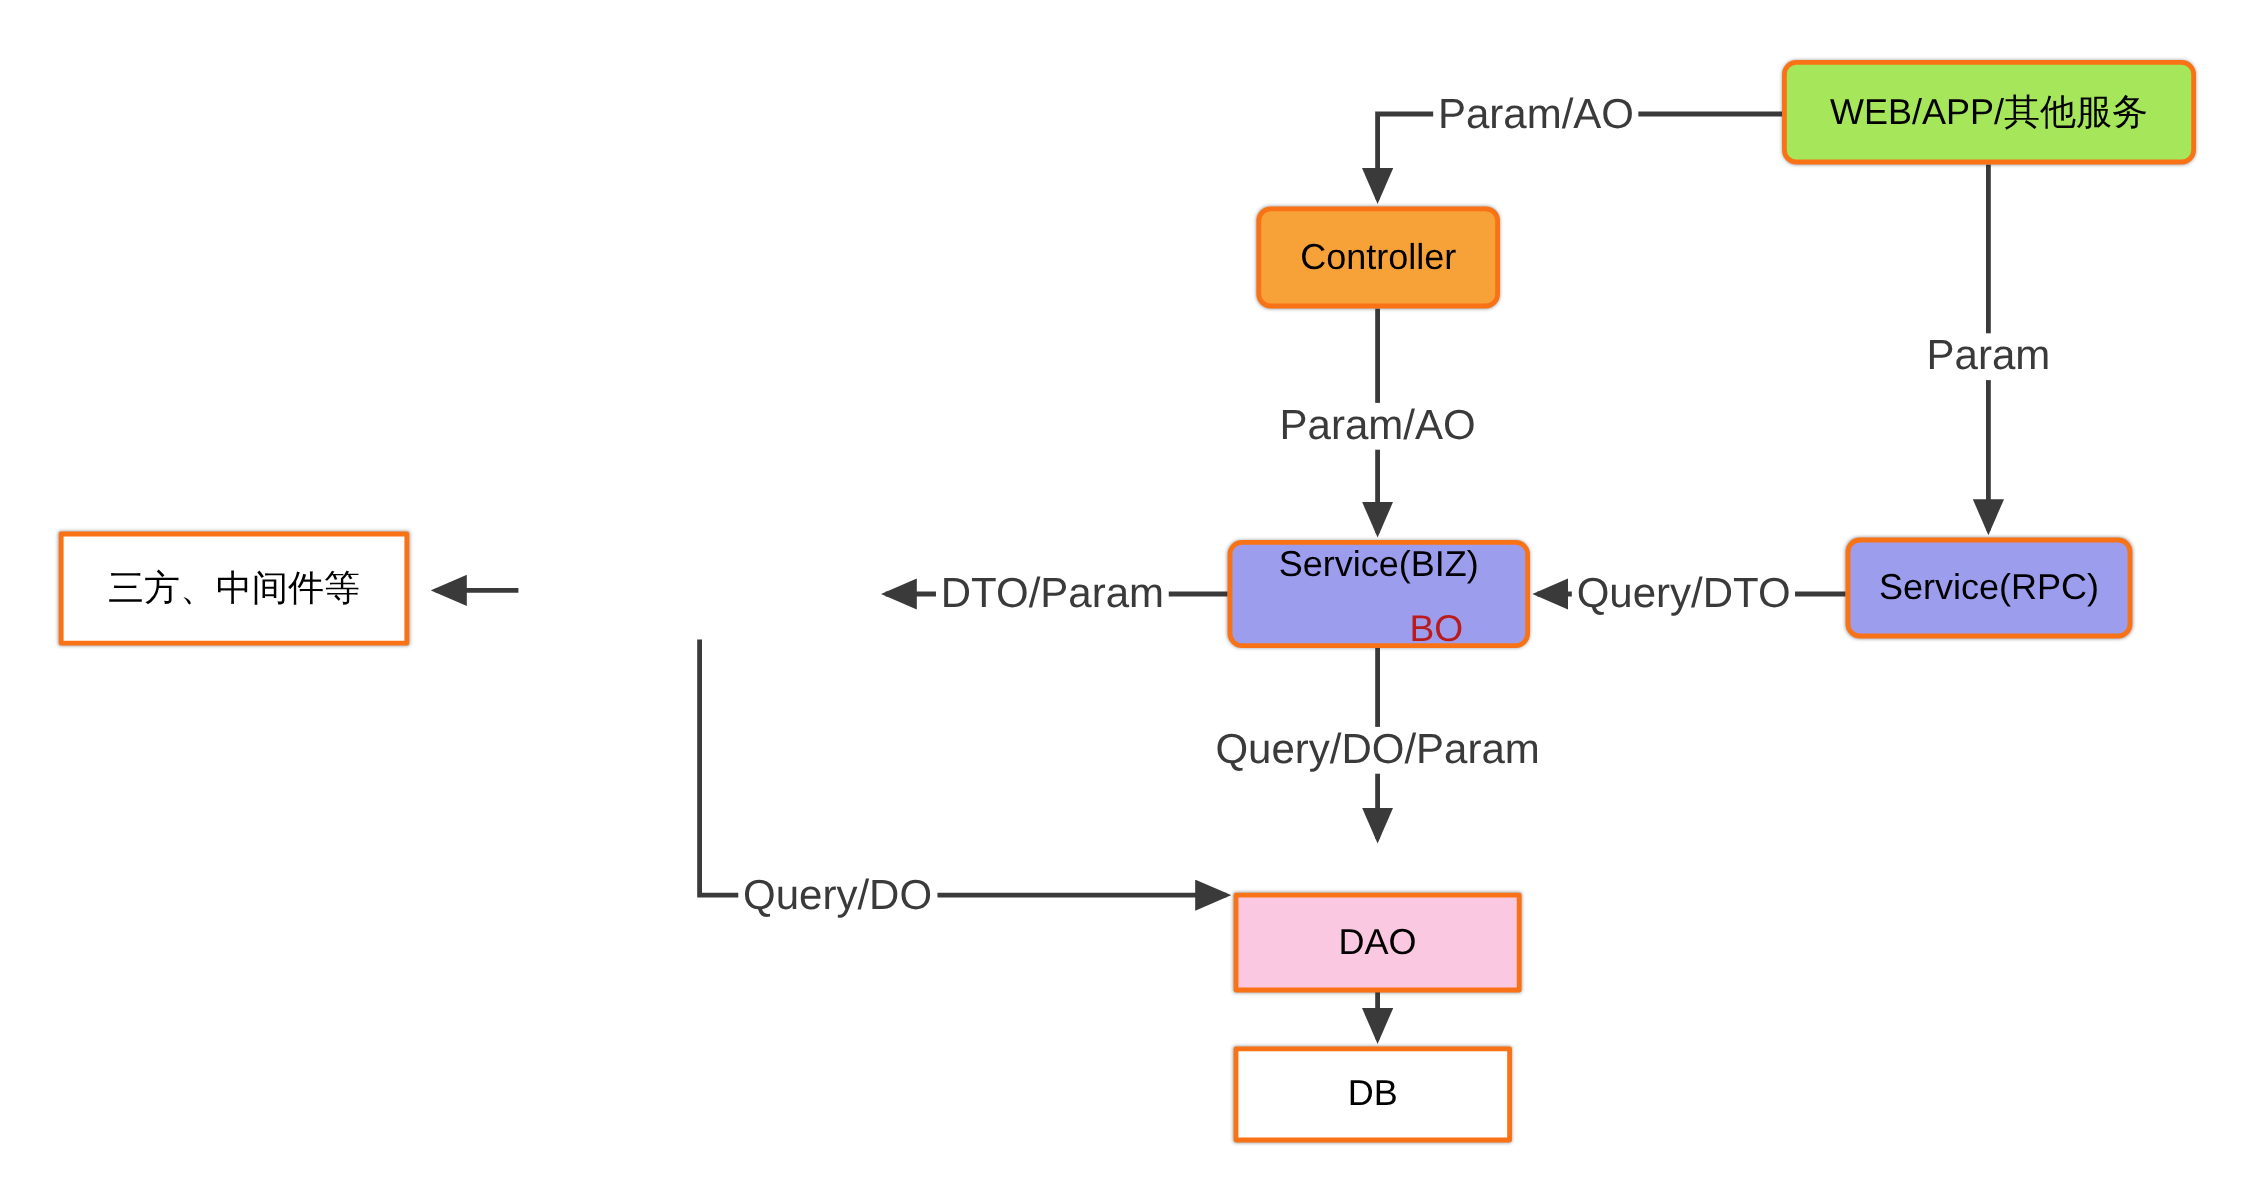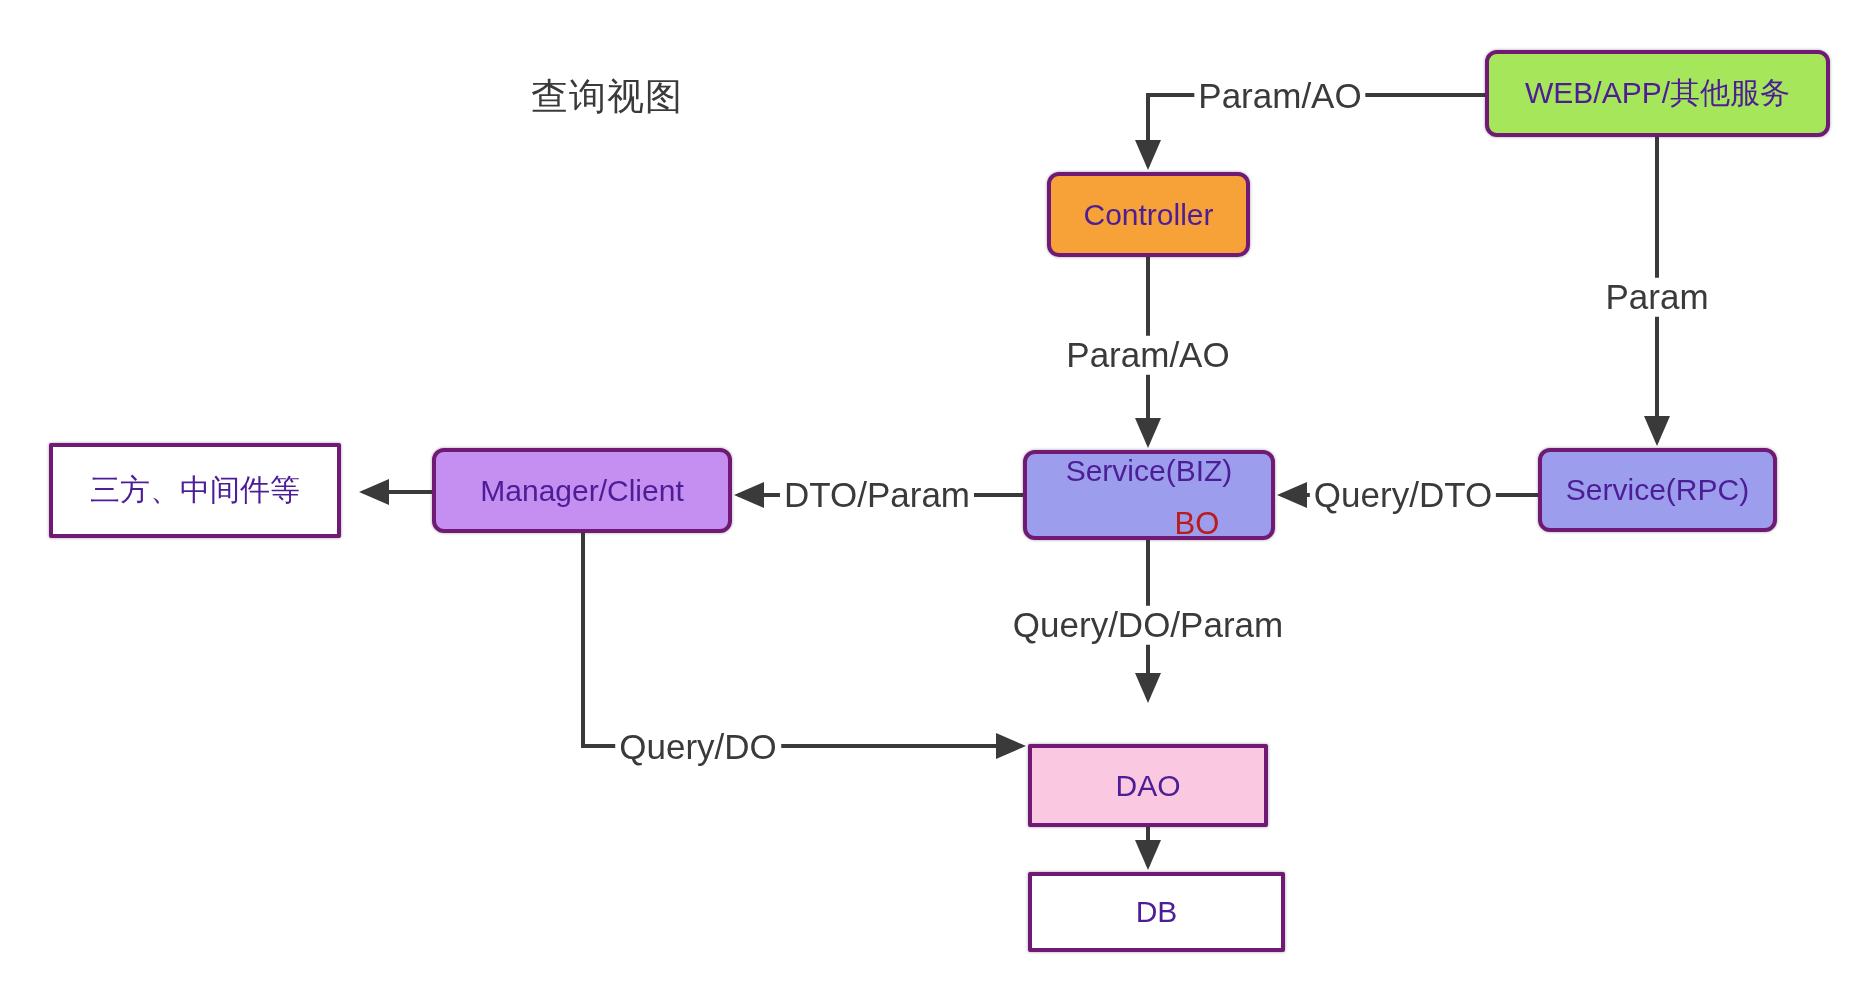--- a/index.html
+++ b/index.html
@@ -17,26 +17,26 @@
   }
   #edges {
     position: absolute;
     left: 0; top: 0;
     width: 1868px;
     height: 1000px;
   }
   .node {
     position: absolute;
     box-sizing: border-box;
-    border: 4px solid #701a75;
+    border: 4px solid #f97316;
     display: flex;
     align-items: center;
     justify-content: center;
     font-size: 30px;
-    color: #4c1d95;
+    color: #000000;
     background: #ffffff;
     box-shadow: 0 0 3px rgba(40,40,40,0.45);
     white-space: nowrap;
   }
   .rounded { border-radius: 12px; }
   .square  { border-radius: 2px; }
   .diagram-title {
     position: absolute;
     left: 607px; top: 97px;
     transform: translate(-50%, -50%);
@@ -82,37 +82,35 @@
       <line x1="1148" y1="257" x2="1148" y2="444" marker-end="url(#arrow)"></line>
       <line x1="1538" y1="495" x2="1281" y2="495" marker-end="url(#arrow)"></line>
       <line x1="1023" y1="495" x2="738" y2="495" marker-end="url(#arrow)"></line>
       <line x1="432" y1="492" x2="363" y2="492" marker-end="url(#arrow)"></line>
       <line x1="1148" y1="540" x2="1148" y2="699" marker-end="url(#arrow)"></line>
       <polyline points="583,533 583,746 1022,746" marker-end="url(#arrow)"></polyline>
       <line x1="1148" y1="788" x2="1148" y2="866" marker-end="url(#arrow)"></line>
     </g>
   </svg>
 
-  <div class="diagram-title">查询视图</div>
 
   <div class="node rounded" style="left: 1485px; top: 50px; width: 345px; height: 87px; background-color: rgb(165, 230, 90);">WEB/APP/其他服务</div>
 
   <div class="node rounded" style="left: 1047px; top: 172px; width: 203px; height: 85px; background-color: rgb(247, 161, 57);">Controller</div>
 
   <div class="node rounded" style="left: 1023px; top: 450px; width: 252px; height: 90px; align-items: flex-start; background-color: rgb(157, 157, 238);">Service(BIZ)</div>
 
   <div class="node rounded" style="left: 1538px; top: 448px; width: 239px; height: 84px; background-color: rgb(157, 157, 238);">Service(RPC)</div>
 
-  <div class="node rounded" style="left: 432px; top: 448px; width: 300px; height: 85px; background-color: rgb(196, 143, 240);">Manager/Client</div>
 
   <div class="node square" style="left: 49px; top: 443px; width: 292px; height: 95px; background-color: rgb(255, 255, 255);">三方、中间件等</div>
 
   <div class="node square" style="left: 1028px; top: 744px; width: 240px; height: 83px; background-color: rgb(250, 200, 224);">DAO</div>
 
-  <div class="node square" style="left: 1028px; top: 872px; width: 257px; height: 80px; background-color: rgb(255, 255, 255);">DB</div>
+  <div class="node square" style="left: 1028px; top: 872px; width: 232px; height: 80px; background-color: rgb(255, 255, 255);">DB</div>
 
   <span class="edge-label" style="left:1280px; top:96px;">Param/AO</span>
 
   <span class="edge-label" style="left:1657px; top:297px;">Param</span>
 
   <span class="edge-label" style="left:1148px; top:355px;">Param/AO</span>
 
   <span class="edge-label" style="left:1403px; top:495px;">Query/DTO</span>
 
   <span class="edge-label" style="left:877px; top:495px;">DTO/Param</span>

